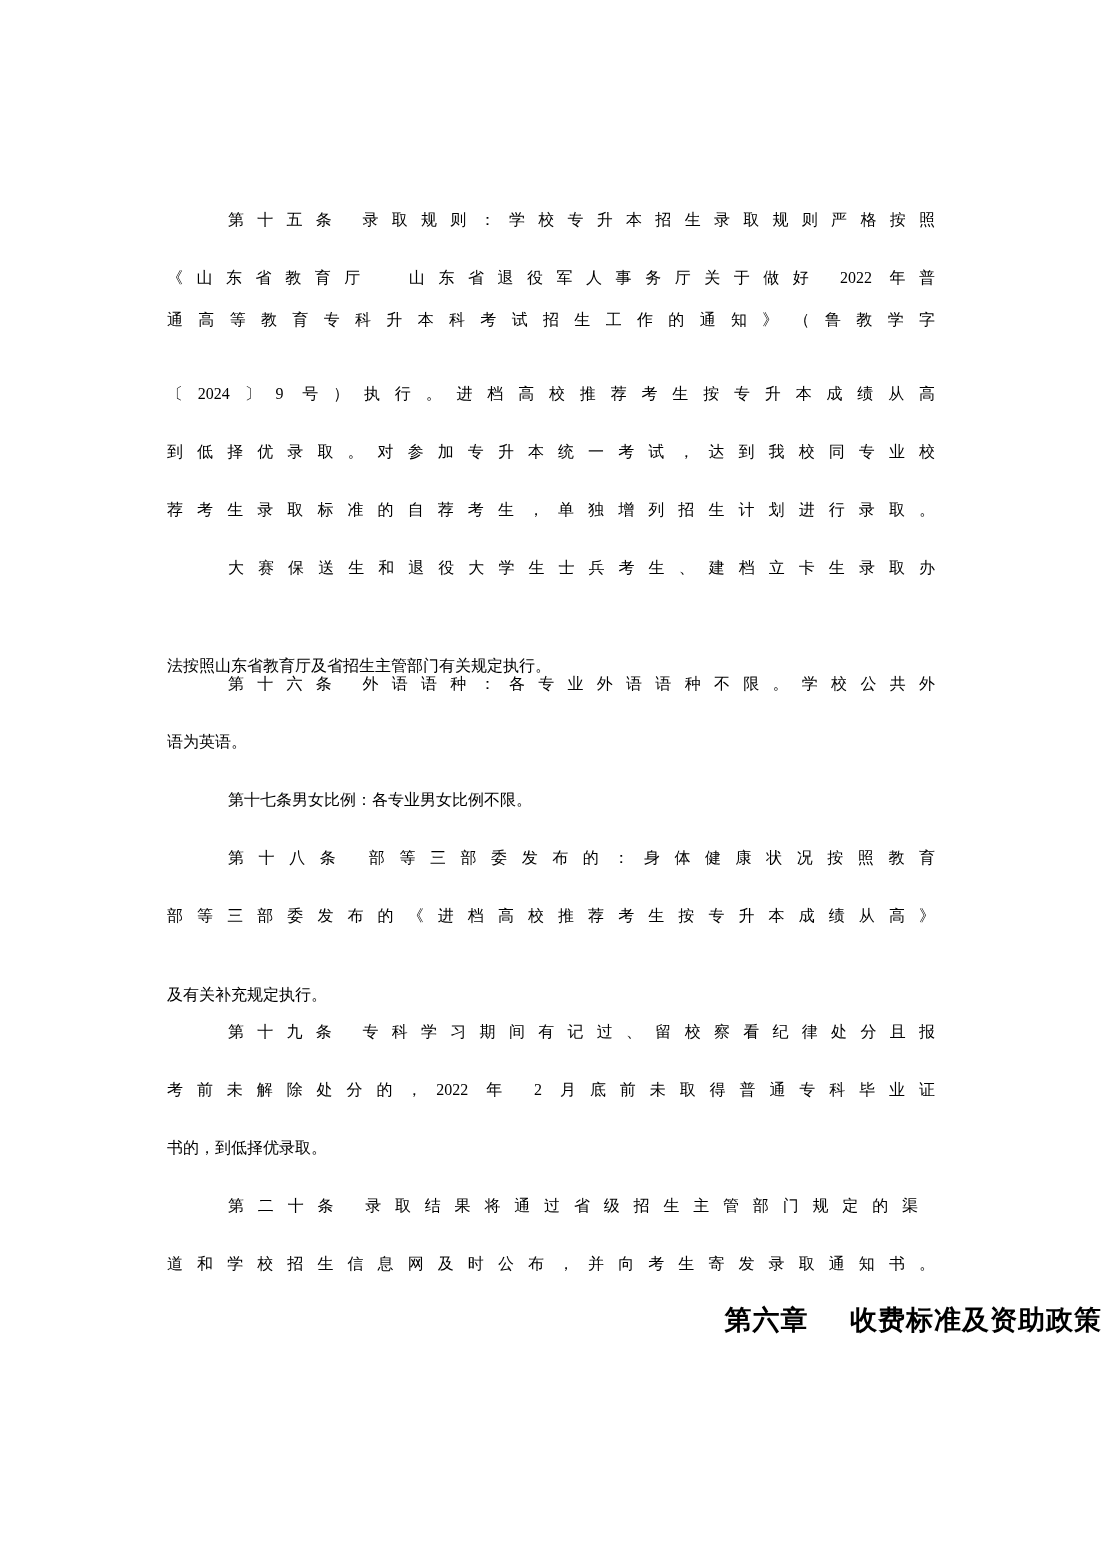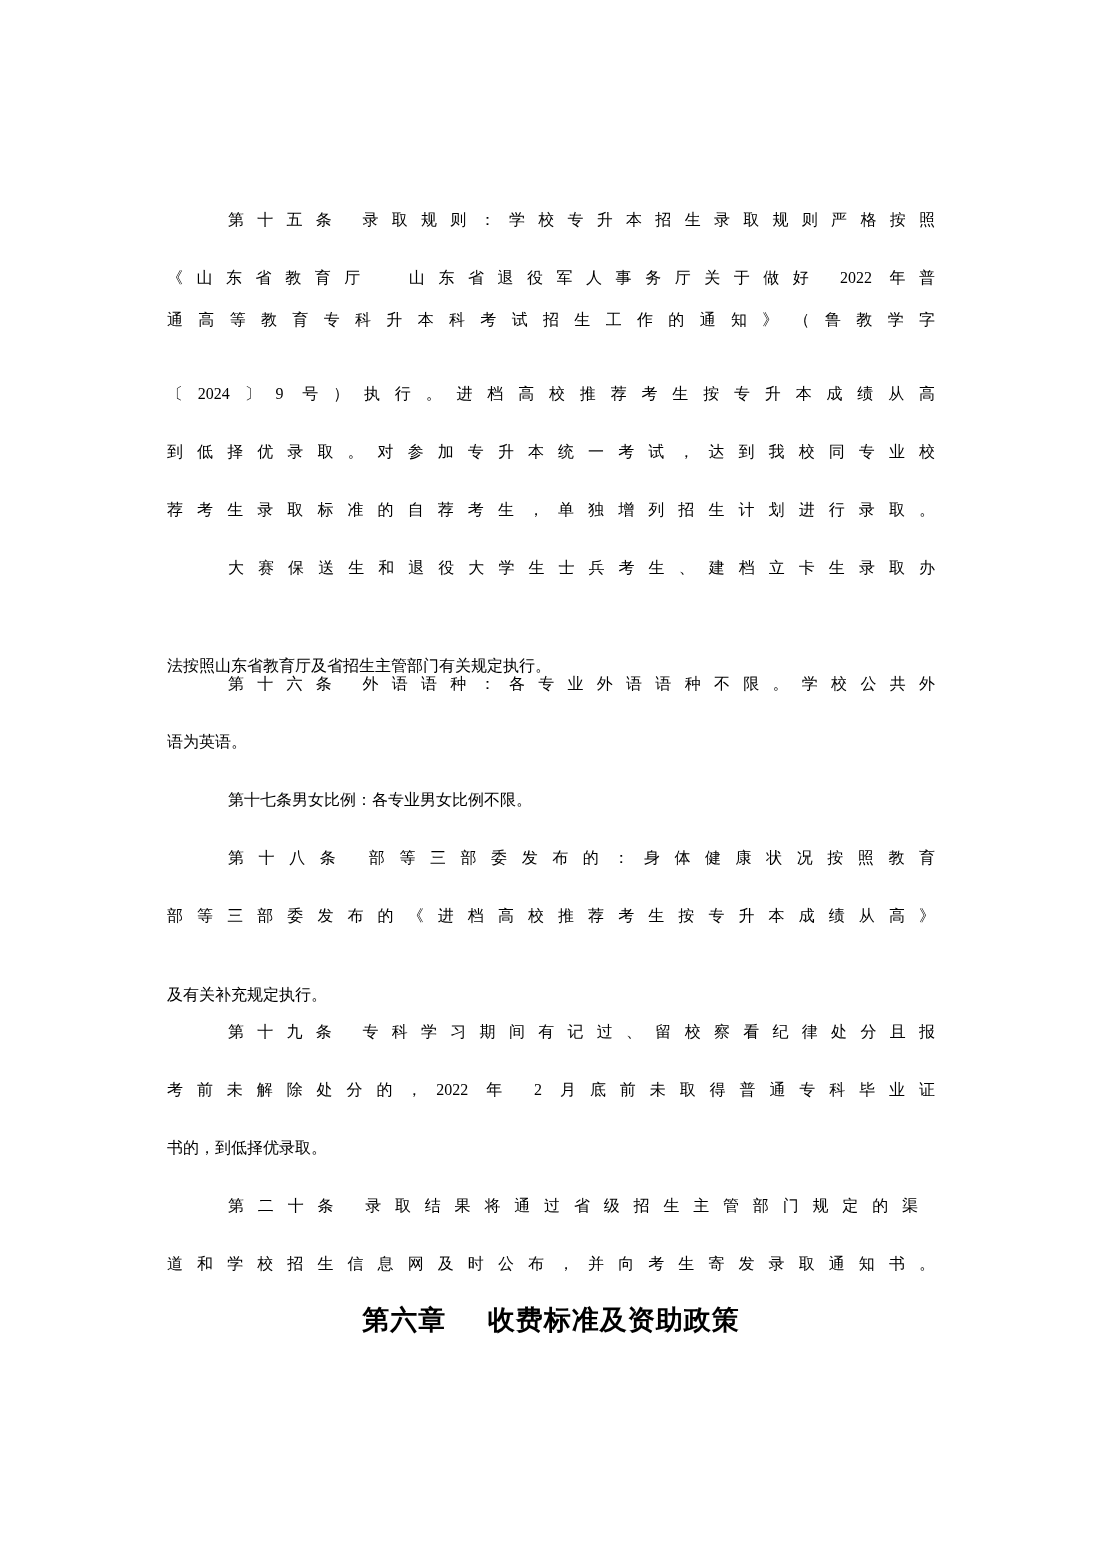--- a/index.html
+++ b/index.html
@@ -93,15 +93,15 @@
     <div class="line indent" style="top:1015px;">第十九条 专科学习期间有记过、留校察看纪律处分且报</div>
     <div class="line" style="top:1073px;">考前未解除处分的，2022 年 2 月底前未取得普通专科毕业证</div>
     <div class="line last" style="top:1131px;">书的，到低择优录取。</div>
   </div>
 
   <div>
     <div class="line indent" style="top:1189px; width:690px;">第二十条 录取结果将通过省级招生主管部门规定的渠</div>
     <div class="line" style="top:1247px;">道和学校招生信息网及时公布，并向考生寄发录取通知书。</div>
   </div>
 
-  <div class="chapter-title" style="top:1303px;">第六章    收费标准及资助政策</div>
+  <div class="chapter-title" style="top:1303px;text-align:right;">第六章    收费标准及资助政策</div>
 
 </div>
 
 </body></html>

